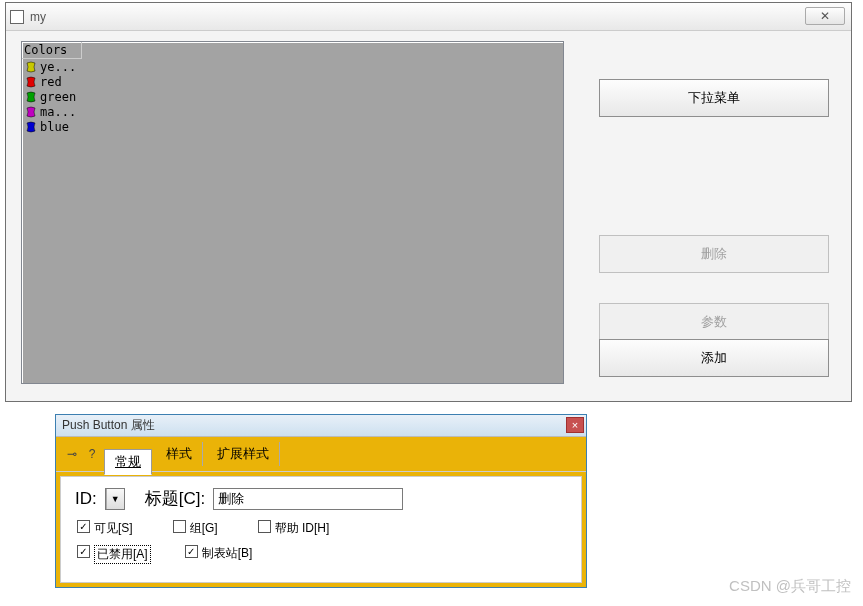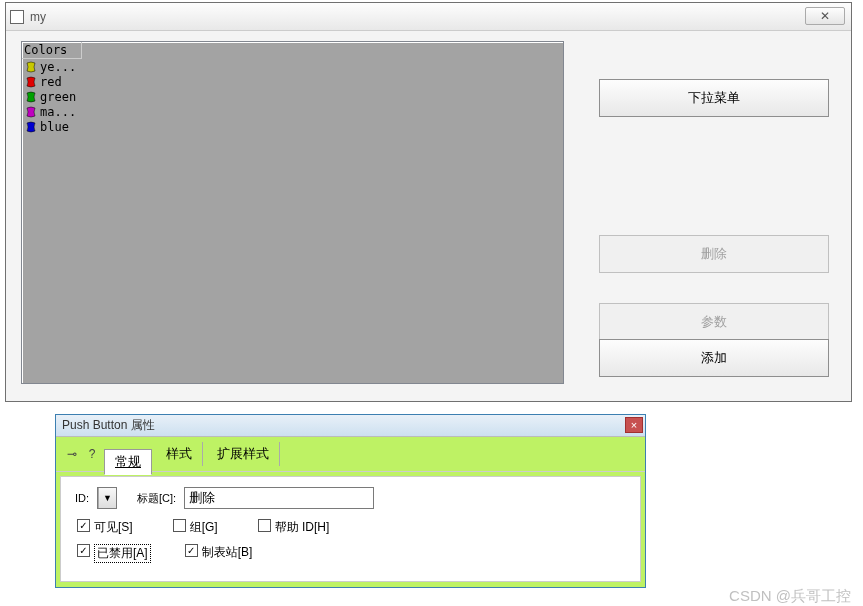--- a/index.html
+++ b/index.html
@@ -94,23 +94,23 @@
   border-color: #c0c0c0;
 }
 .btn-dropdown { top: 76px; }
 .btn-delete { top: 232px; }
 .btn-params { top: 300px; }
 .btn-add { top: 336px; }
 
 .props-dialog {
   position: absolute;
   left: 55px; top: 414px;
-  width: 591px; height: 174px;
+  width: 532px; height: 174px;
   border: 1px solid #3c7fb1;
-  background: #bef264;
+  background: #eab308;
 }
 .props-titlebar {
   height: 22px;
   background: linear-gradient(#e8f0f8, #cde0f0);
   display: flex; align-items: center;
   padding: 0 6px;
   position: relative;
   border-bottom: 1px solid #bbb;
 }
 .props-title { font-size: 12px; color: #333; }
@@ -156,21 +156,21 @@
   border: 1px solid #ccc;
   margin: 4px;
   background: #fff;
 }
 .form-row {
   display: flex;
   align-items: center;
   margin-bottom: 10px;
   gap: 8px;
 }
-.form-label { font-size: 11px; }
+.form-label { font-size: 17px; }
 .combo {
   display: flex; align-items: center;
   border: 1px solid #7a7a7a;
   height: 22px;
   background: #fff;
 }
 .combo input {
   border: none; outline: none;
   padding: 2px 4px;
   font-size: 13px;
@@ -208,21 +208,21 @@
   width: 13px; height: 13px;
   border: 1px solid #555;
   background: #fff;
   display: flex; align-items: center; justify-content: center;
   font-size: 10px;
 }
 .cb.checked::after { content: "✓"; color: #000; }
 .focus-rect { border: 1px dotted #000; padding: 0 2px; }
 .watermark {
   position: absolute;
-  right: 12px; bottom: 0;
+  right: 12px; bottom: 10px;
   color: rgba(150,150,150,0.6);
   font-size: 15px;
 }
 </style>
 </head>
 <body>
 
 <div class="window main-window">
   <div class="titlebar">
     <div class="title-icon"></div>

